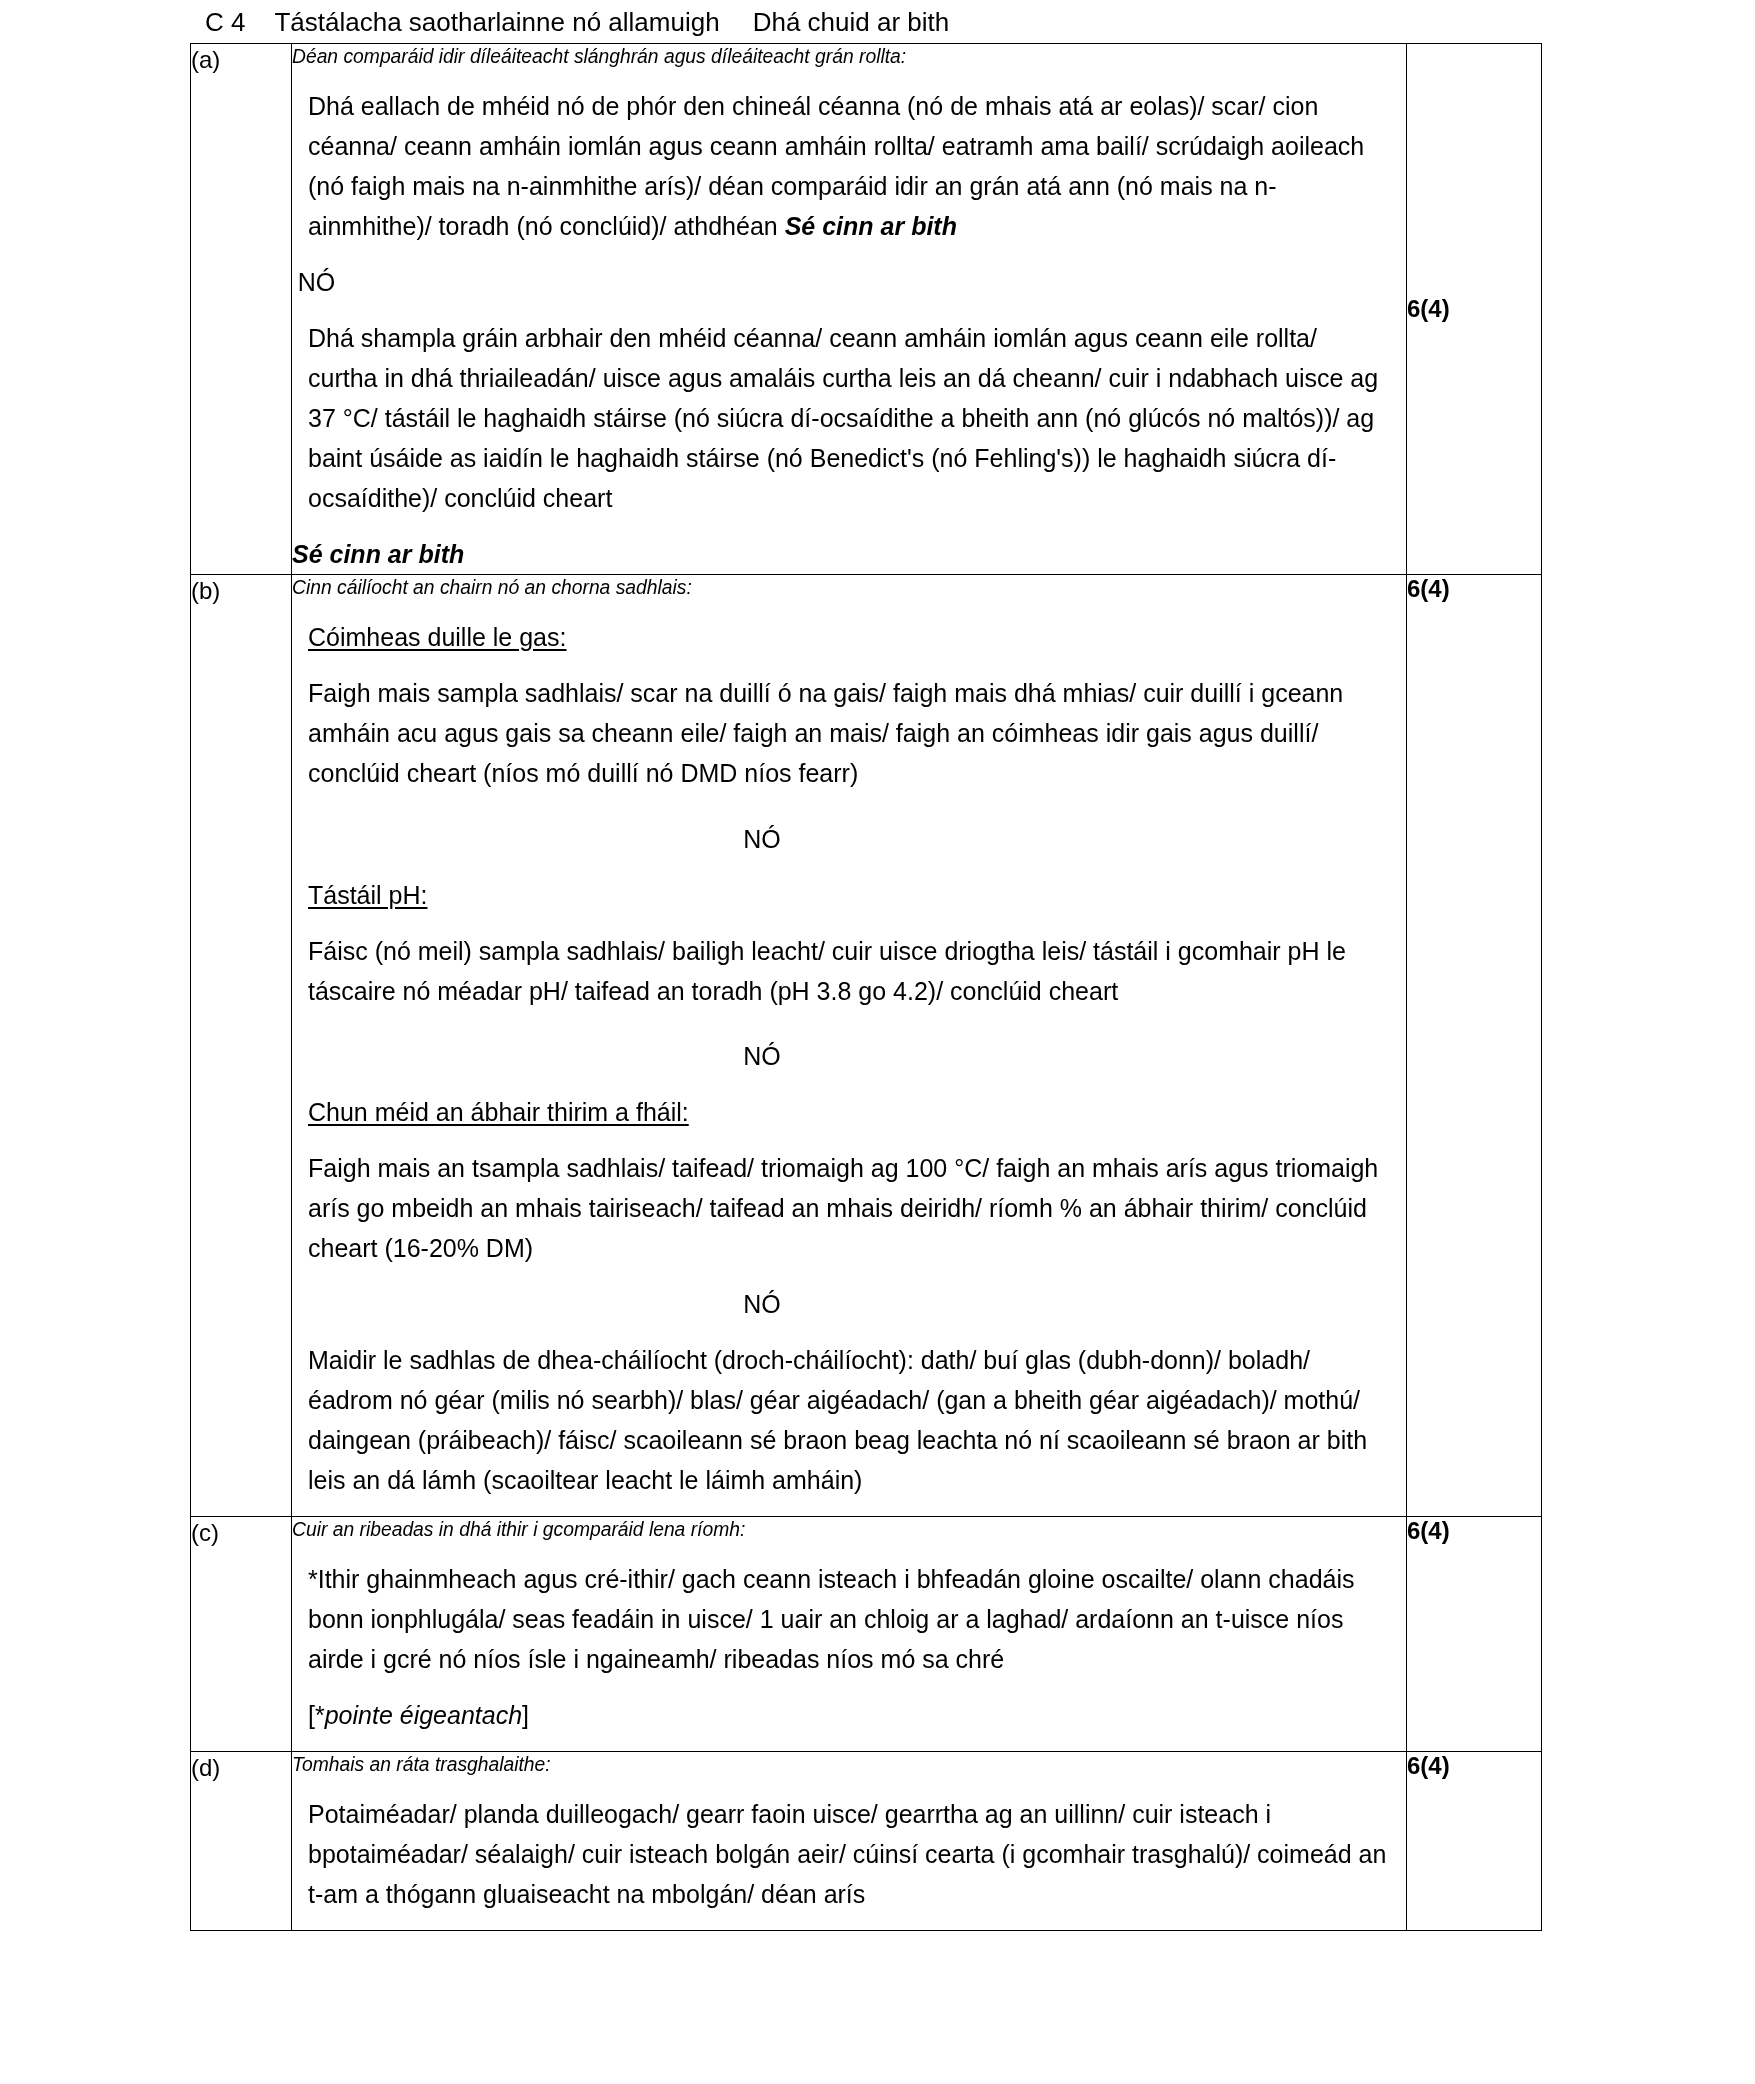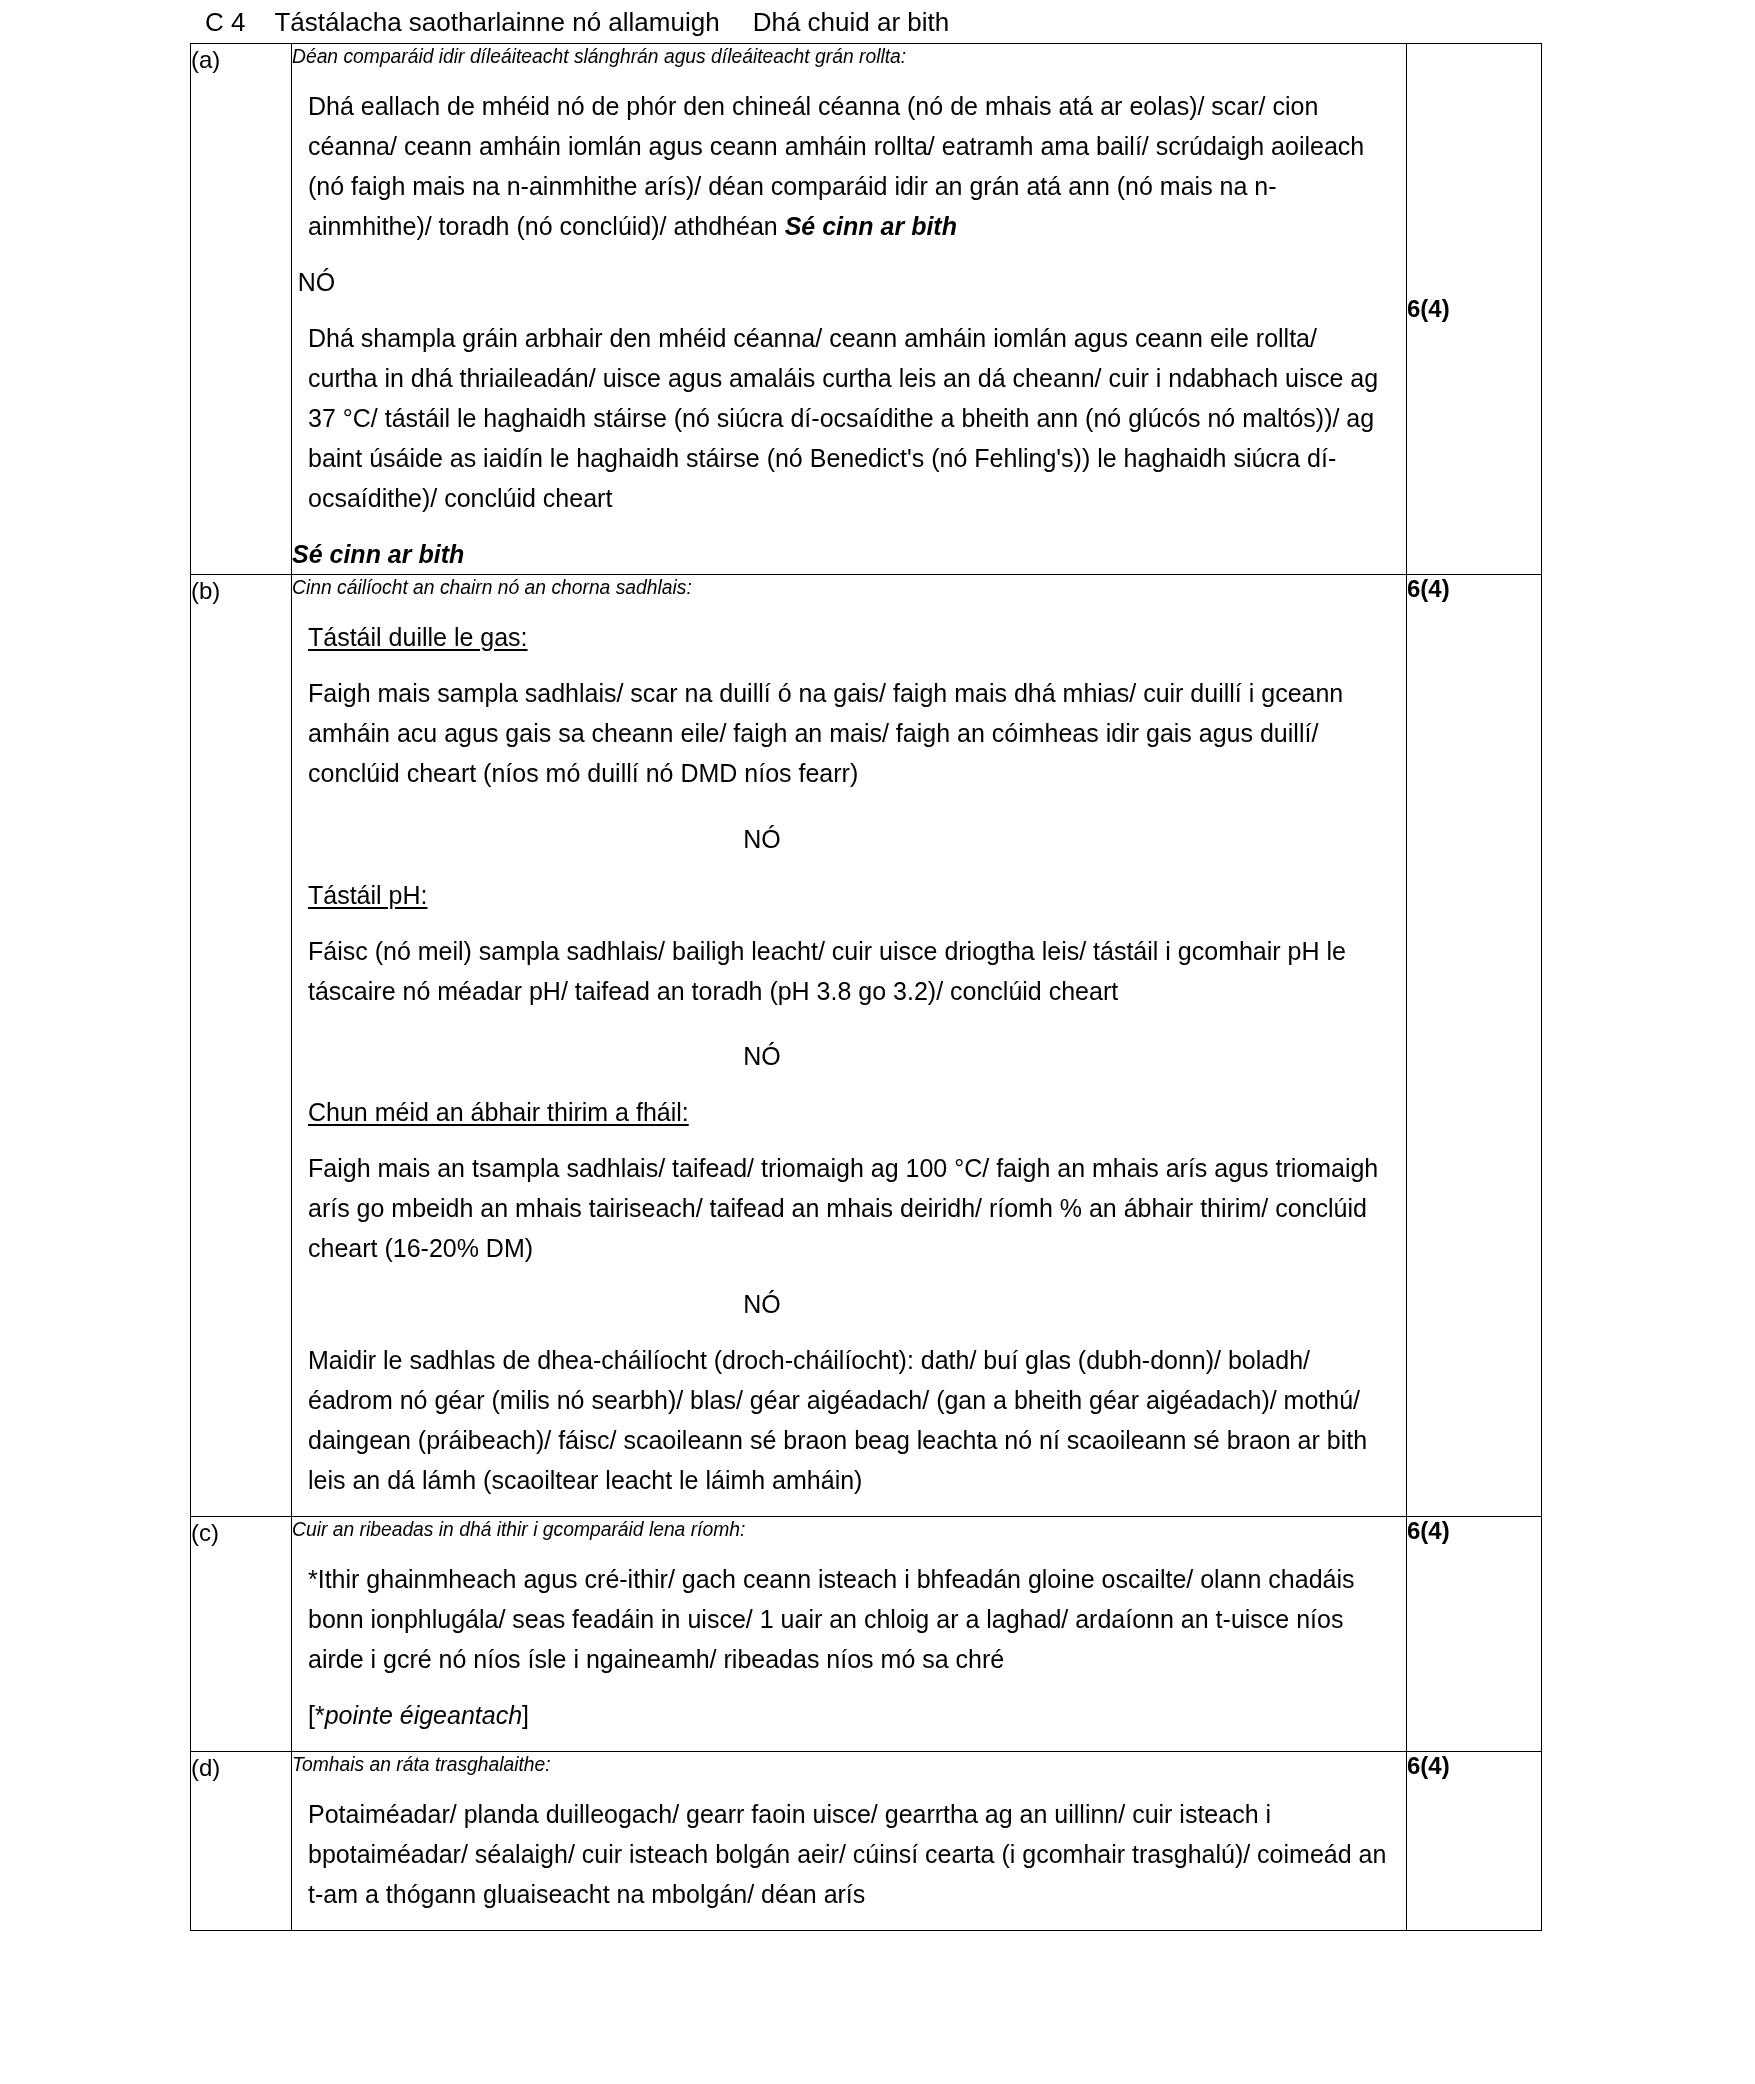--- a/index.html
+++ b/index.html
@@ -135,26 +135,26 @@
           <p class="txt">Dhá shampla gráin arbhair den mhéid céanna/ ceann amháin iomlán agus ceann eile rollta/ curtha in dhá thriaileadán/ uisce agus amaláis curtha leis an dá cheann/ cuir i ndabhach uisce ag 37 °C/ tástáil le haghaidh stáirse (nó siúcra dí-ocsaídithe a bheith ann (nó glúcós nó maltós))/ ag baint úsáide as iaidín le haghaidh stáirse (nó Benedict's (nó Fehling's)) le haghaidh siúcra dí-ocsaídithe)/ conclúid cheart</p>
           <p class="bold-it">Sé cinn ar bith</p>
         </td>
         <td class="marks-cell mid">6(4)</td>
       </tr>
 
       <tr>
         <td class="label-cell">(b)</td>
         <td class="body-cell">
           <p class="hdr">Cinn cáilíocht an chairn nó an chorna sadhlais:</p>
-          <p class="txt sub">Tástáil duille le gas:</p>
+          <p class="txt sub">Cóimheas duille le gas:</p>
           <p class="txt">Faigh mais sampla sadhlais/ scar na duillí ó na gais/ faigh mais dhá mhias/ cuir duillí i gceann amháin acu agus gais sa cheann eile/ faigh an mais/ faigh an cóimheas idir gais agus duillí/ conclúid cheart (níos mó duillí nó DMD níos fearr)</p>
           <div class="spacer-sm"></div>
           <p class="no-center">NÓ</p>
           <p class="txt sub">Tástáil pH:</p>
-          <p class="txt">Fáisc (nó meil) sampla sadhlais/ bailigh leacht/ cuir uisce driogtha leis/ tástáil i gcomhair pH le táscaire nó méadar pH/ taifead an toradh (pH 3.8 go 3.2)/ conclúid cheart</p>
+          <p class="txt">Fáisc (nó meil) sampla sadhlais/ bailigh leacht/ cuir uisce driogtha leis/ tástáil i gcomhair pH le táscaire nó méadar pH/ taifead an toradh (pH 3.8 go 4.2)/ conclúid cheart</p>
           <div class="spacer-sm"></div>
           <p class="no-center">NÓ</p>
           <p class="txt sub">Chun méid an ábhair thirim a fháil:</p>
           <p class="txt">Faigh mais an tsampla sadhlais/ taifead/ triomaigh ag 100 °C/ faigh an mhais arís agus triomaigh arís go mbeidh an mhais tairiseach/ taifead an mhais deiridh/ ríomh % an ábhair thirim/ conclúid cheart (16-20% DM)</p>
           <p class="no-center">NÓ</p>
           <p class="txt"><span class="u">Maidir le sadhlas de dhea-cháilíocht (droch-cháilíocht)</span><span>: dath/ buí glas (dubh-donn)/ boladh/ éadrom nó géar (milis nó searbh)/ blas/ géar aigéadach/ (gan a bheith géar aigéadach)/ mothú/ daingean (práibeach)/ fáisc/ scaoileann sé braon beag leachta nó ní scaoileann sé braon ar bith leis an dá lámh (scaoiltear leacht le láimh amháin)</span></p>
         </td>
         <td class="marks-cell">6(4)</td>
       </tr>
 

